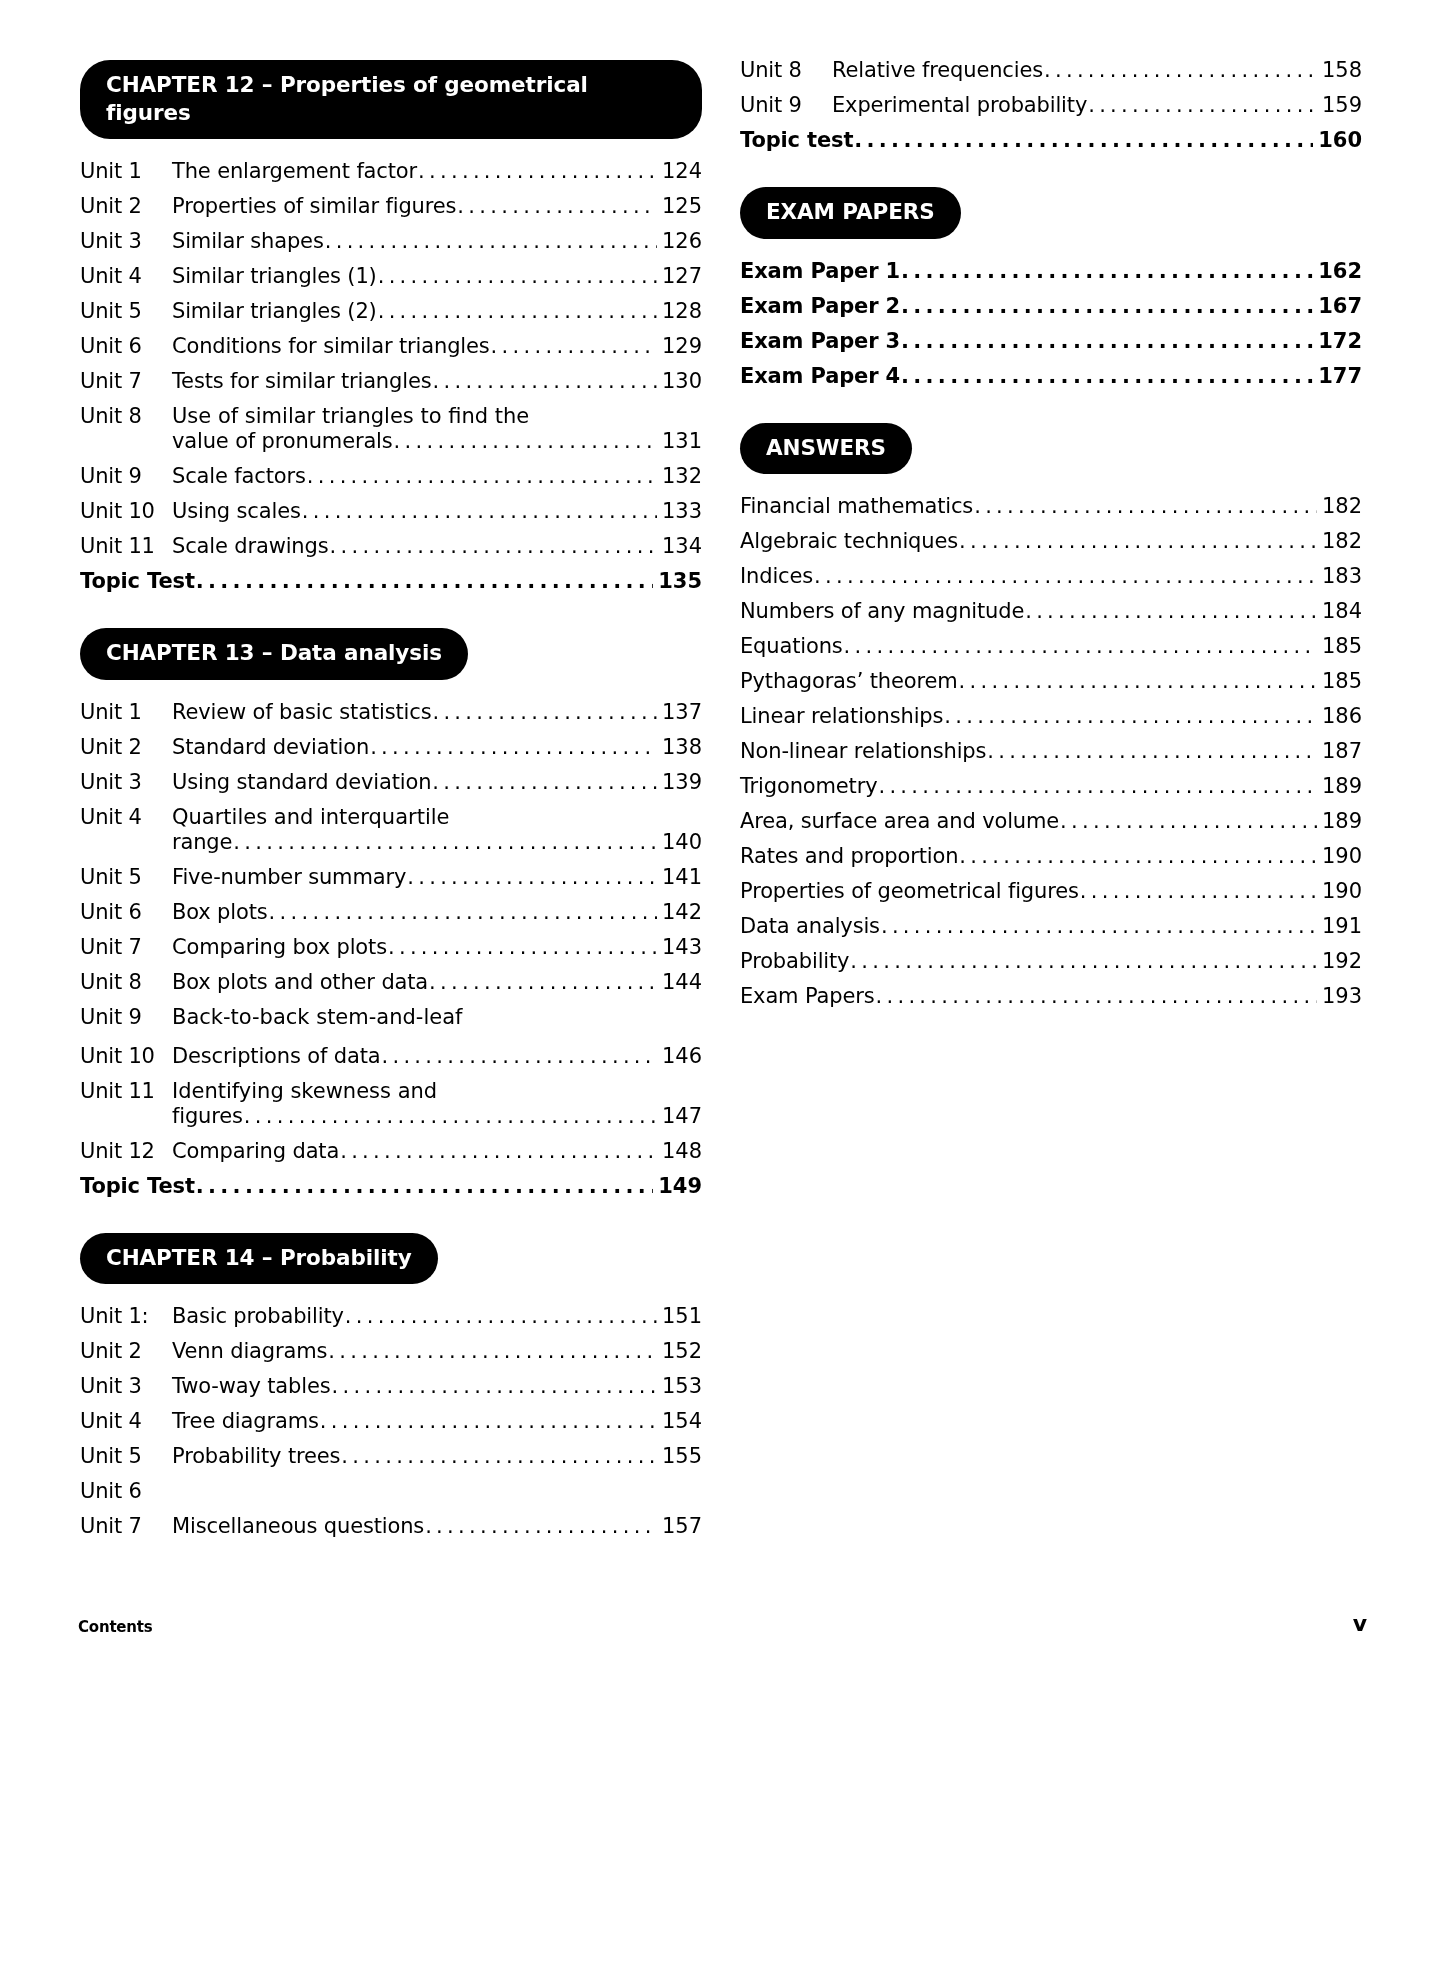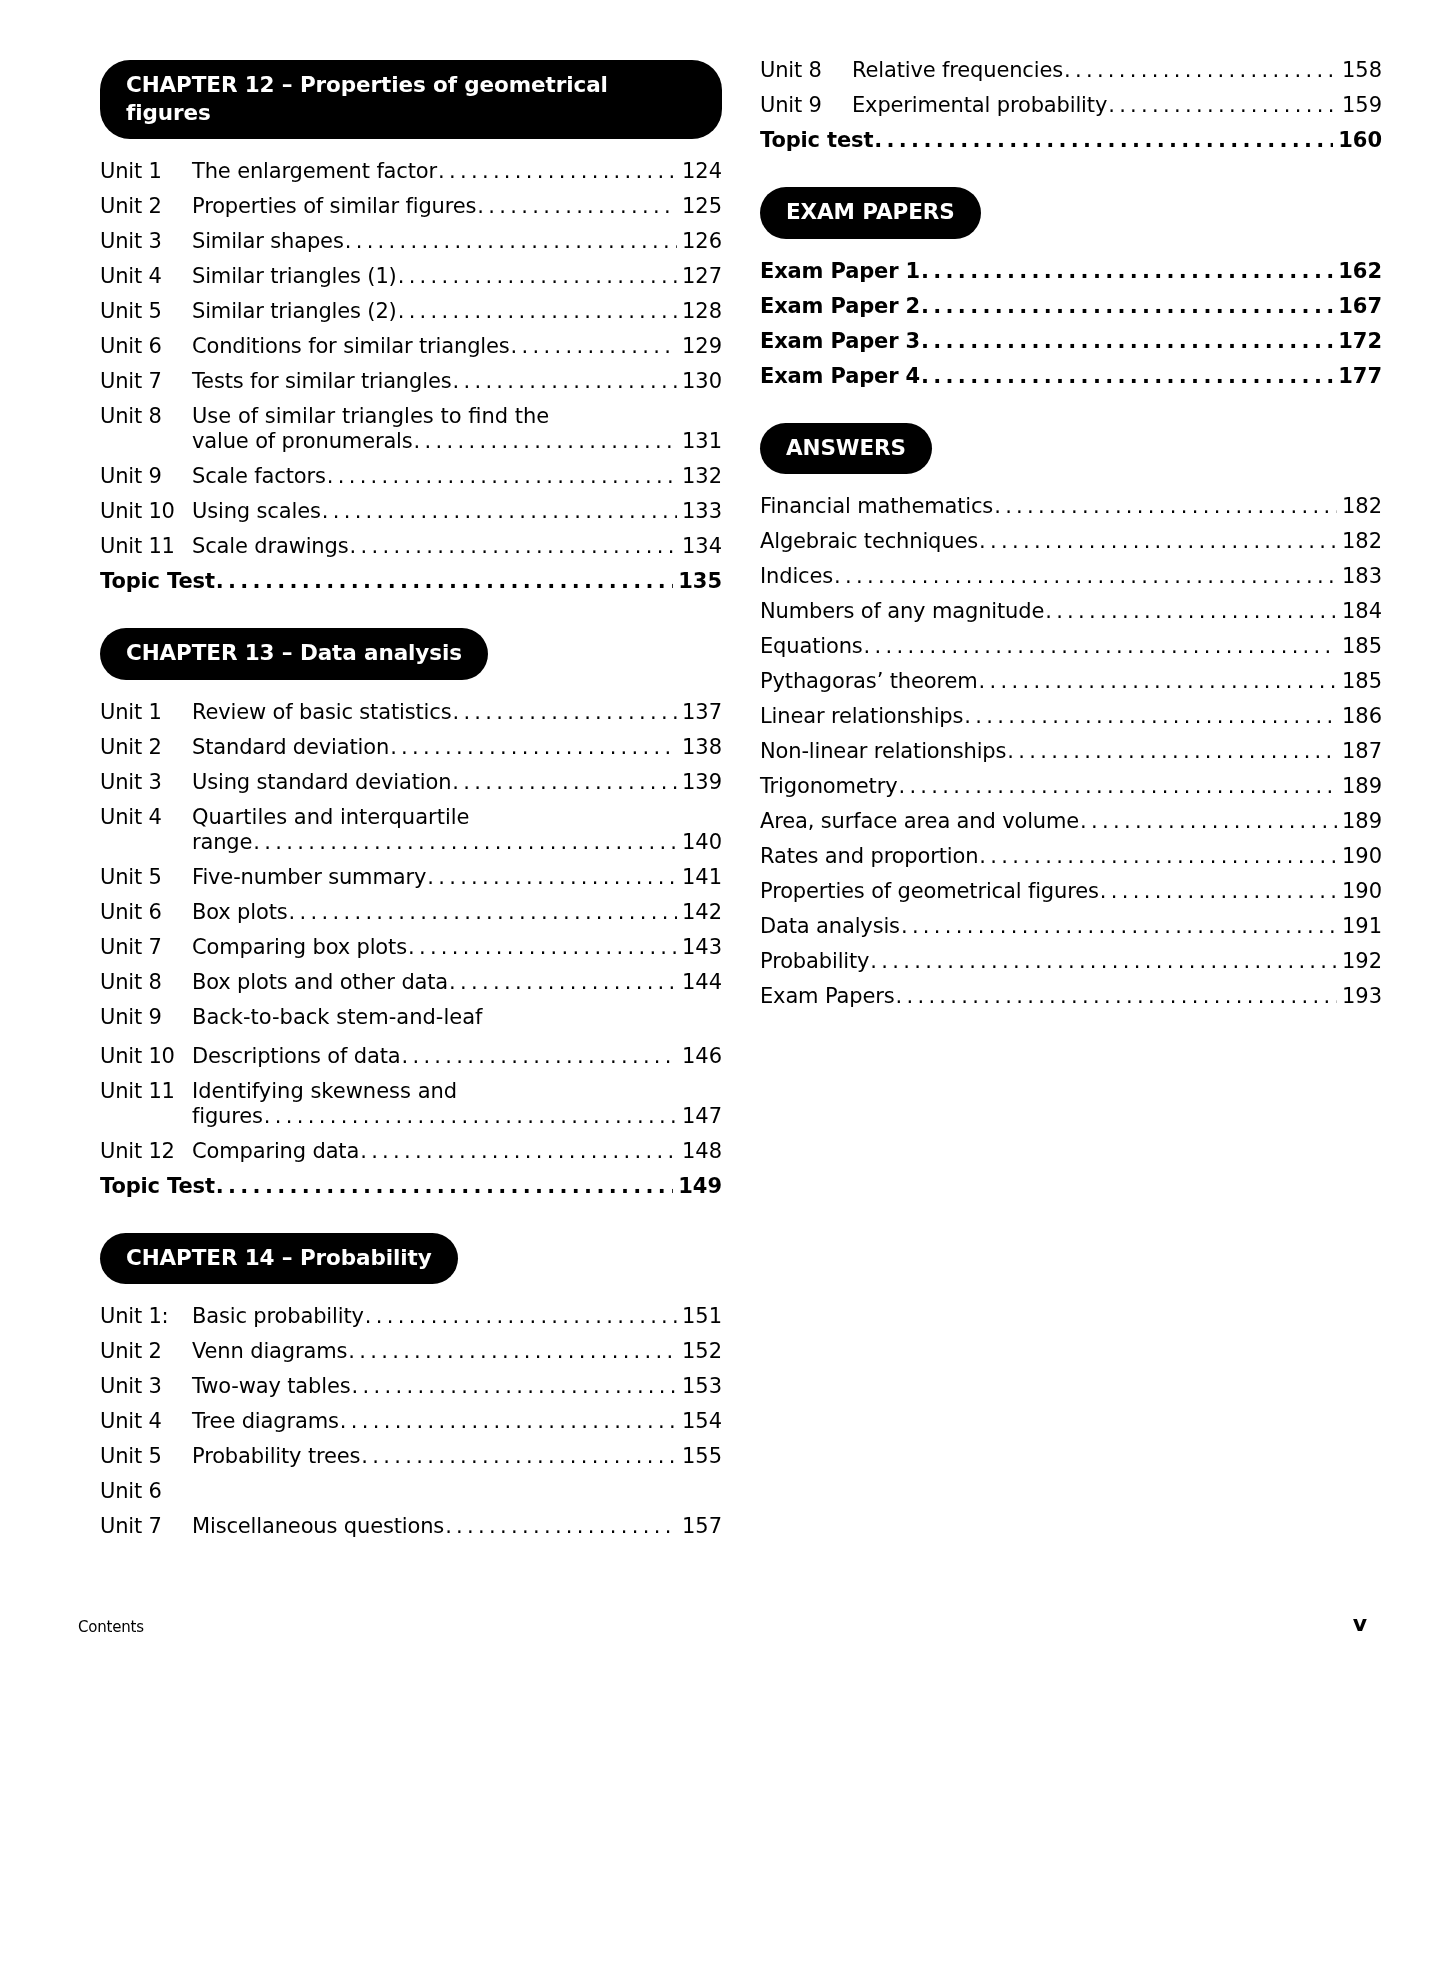--- a/index.html
+++ b/index.html
@@ -12,21 +12,21 @@
     color: #000000;
     position: relative;
     overflow: hidden;
   }
 
   .page {
     position: absolute;
     left: 0; top: 0;
     width: 1445px;
     height: 1688px;
-    padding: 60px 78px 0 100px;
+    padding: 60px 78px 0 80px;
   }
 
   .columns {
     display: flex;
     gap: 38px;
     align-items: flex-start;
   }
   .col {
     width: 622px;
     flex: 0 0 622px;
@@ -116,21 +116,21 @@
     position: absolute;
     left: 78px;
     right: 78px;
     bottom: 52px;
     display: flex;
     justify-content: space-between;
     align-items: flex-end;
   }
   .footer .label {
     font-size: 15px;
-    font-weight: normal;
+    font-weight: bold;
     letter-spacing: -0.2px;
   }
   .footer .pageno {
     font-size: 22px;
     font-weight: bold;
   }
 </style>
 </head>
 <body>
 

